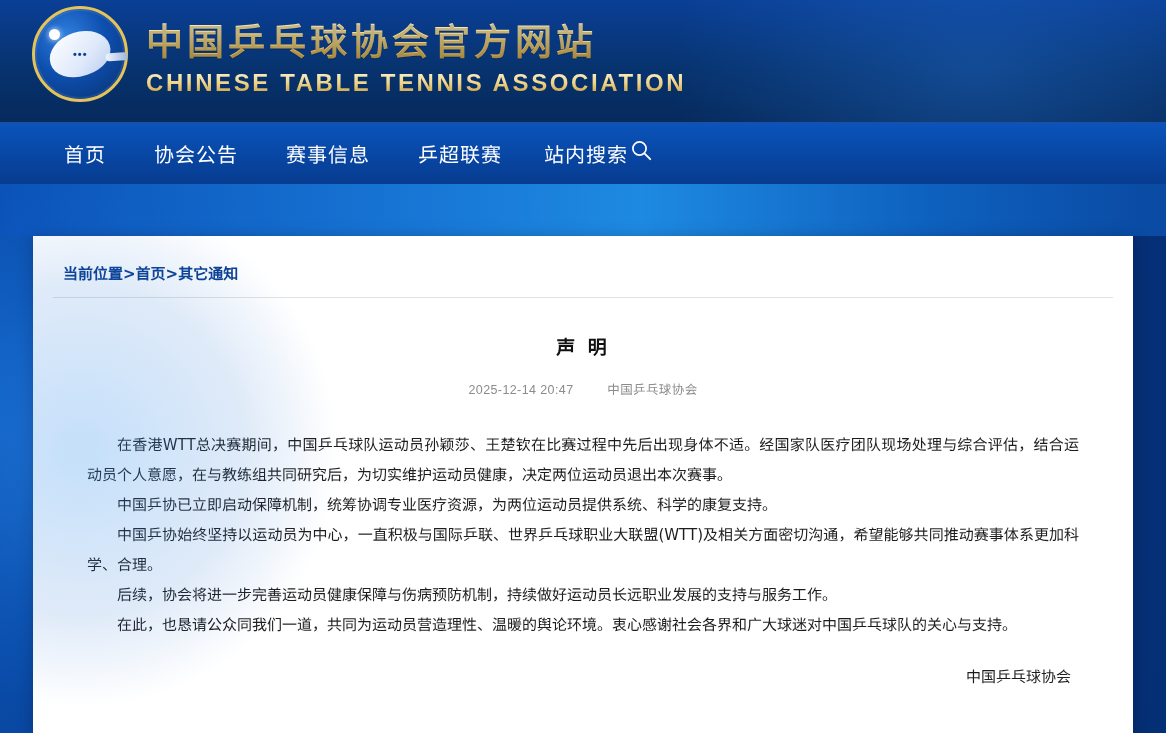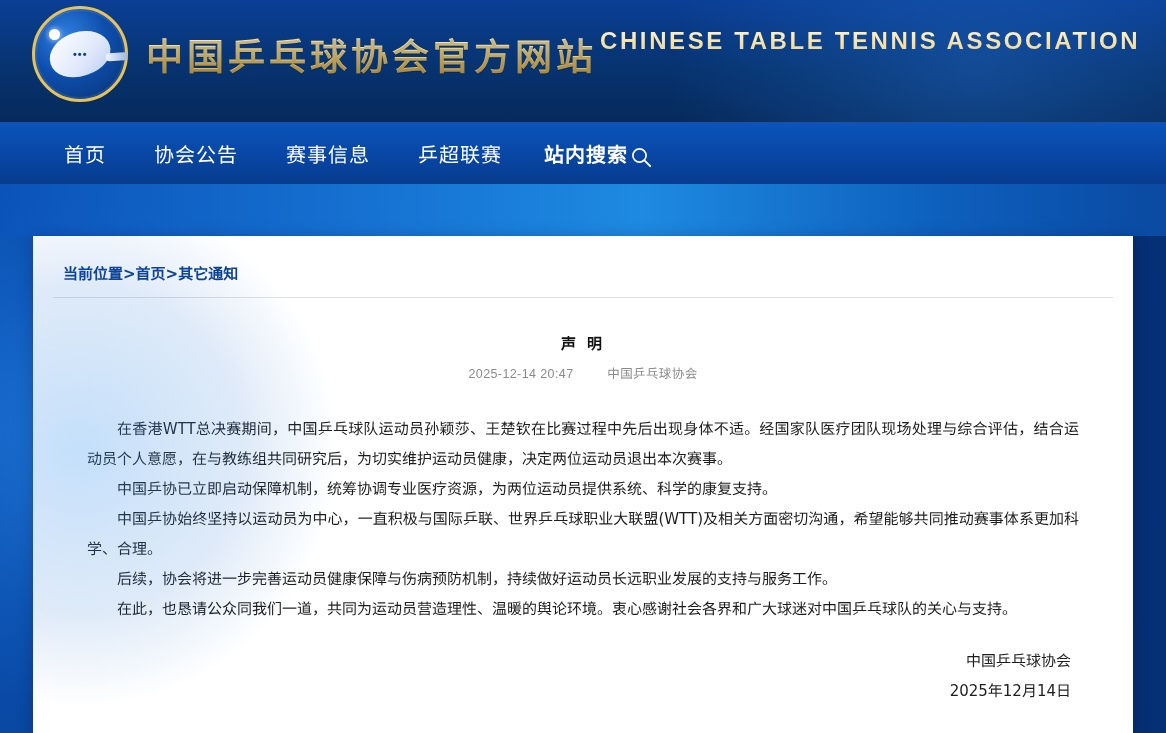--- a/index.html
+++ b/index.html
@@ -74,21 +74,21 @@
   .logo-badge .paddle .dots {
     font-size: 11px; letter-spacing: 1px;
     color: #0b3f92; font-weight: bold;
     transform: rotate(18deg);
   }
   .logo-badge .ball {
     position: absolute; left: 14px; top: 20px;
     width: 11px; height: 11px; border-radius: 50%;
     background: #fff; box-shadow: 0 0 6px rgba(255,255,255,0.9);
   }
-  .brand-text { display: flex; flex-direction: row; gap: 3px; }
+  .brand-text { display: flex; flex-direction: column; gap: 3px; }
   .brand-cn {
     font-size: 37px; font-weight: bold; letter-spacing: 4px;
     background: linear-gradient(180deg, #fff6d8 0%, #f3d98b 45%, #c89a38 100%);
     -webkit-background-clip: text; background-clip: text; color: transparent;
     font-family: "DejaVu Sans", "Liberation Sans", sans-serif;
     text-shadow: 0 1px 0 rgba(0,0,0,0.20);
   }
   .brand-en {
     font-size: 24px; font-weight: bold; letter-spacing: 2.6px;
     background: linear-gradient(180deg, #fff6d8 0%, #efd488 50%, #c2922f 100%);
@@ -107,23 +107,22 @@
   .nav-item {
     color: #ffffff;
     font-size: 20px;
     letter-spacing: 1px;
     padding: 0 24px;
     cursor: pointer;
     white-space: nowrap;
     font-family: "DejaVu Sans", "Liberation Sans", sans-serif;
   }
   .nav-search-wrap {
-    display: flex; align-items: flex-end; gap: 2px;
+    display: flex; align-items: flex-start; gap: 2px;
     padding-left: 18px;
-    font-weight: bold;
   }
   .search-icon {
     width: 22px; height: 22px;
     position: relative; cursor: pointer; flex: 0 0 auto;
   }
   .search-icon svg { display: block; }
 
   
   .band {
     height: 52px;
@@ -148,29 +147,29 @@
     border-bottom: 1px solid #e2e2e2;
     margin: 0 20px;
     padding-left: 10px;
     font-family: "DejaVu Sans", "Liberation Sans", sans-serif;
   }
   .breadcrumb a { color: #0b3f92; text-decoration: none; }
 
   .article { padding: 34px 54px 20px 54px; }
   .article-title {
     text-align: center;
-    font-size: 15px;
+    font-size: 19px;
     font-weight: bold;
     color: #111;
     letter-spacing: 3px;
     font-family: "DejaVu Sans", "Liberation Sans", sans-serif;
   }
   .article-meta {
     text-align: center;
-    margin-top: 10px;
+    margin-top: 20px;
     font-size: 12.5px;
     color: #8b8b8b;
     letter-spacing: 0.4px;
   }
   .article-meta .sep { display: inline-block; width: 26px; }
   .article-body {
     margin-top: 32px;
     font-size: 15px;
     line-height: 30px;
     color: #1d1d1d;
@@ -245,19 +244,18 @@
       <div class="article-body">
         <p>在香港WTT总决赛期间，中国乒乓球队运动员孙颖莎、王楚钦在比赛过程中先后出现身体不适。经国家队医疗团队现场处理与综合评估，结合运动员个人意愿，在与教练组共同研究后，为切实维护运动员健康，决定两位运动员退出本次赛事。</p>
         <p>中国乒协已立即启动保障机制，统筹协调专业医疗资源，为两位运动员提供系统、科学的康复支持。</p>
         <p>中国乒协始终坚持以运动员为中心，一直积极与国际乒联、世界乒乓球职业大联盟(WTT)及相关方面密切沟通，希望能够共同推动赛事体系更加科学、合理。</p>
         <p>后续，协会将进一步完善运动员健康保障与伤病预防机制，持续做好运动员长远职业发展的支持与服务工作。</p>
         <p>在此，也恳请公众同我们一道，共同为运动员营造理性、温暖的舆论环境。衷心感谢社会各界和广大球迷对中国乒乓球队的关心与支持。</p>
       </div>
 
       <div class="sign">
         <div>中国乒乓球协会</div>
-        <div>2025年12月14日</div>
       </div>
     </div>
 
   </div>
 
 </div>
 
 </body></html>

